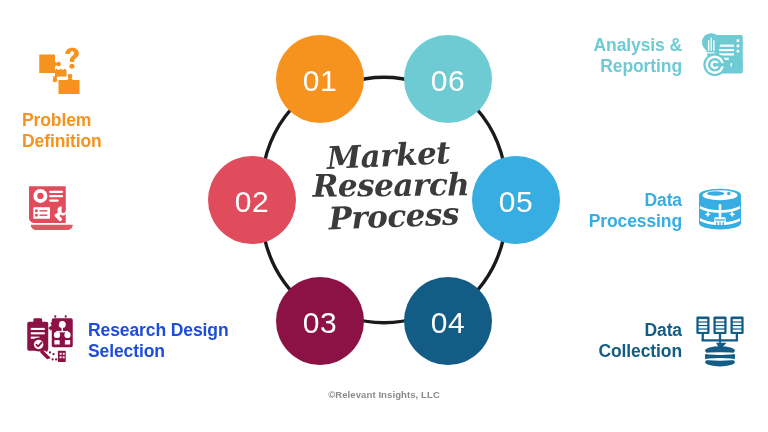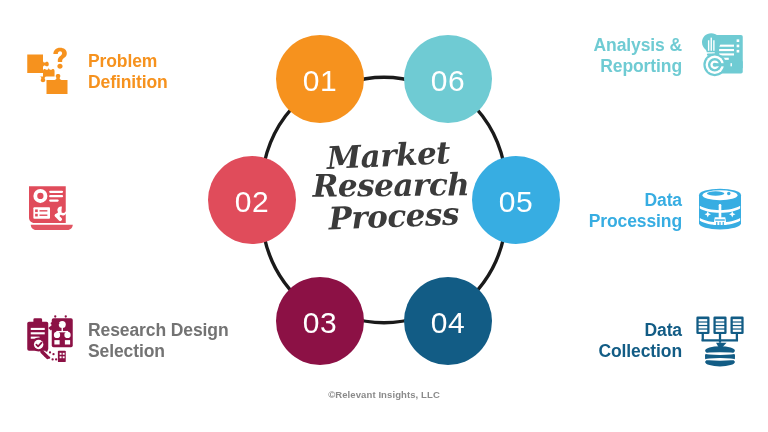--- a/index.html
+++ b/index.html
@@ -42,21 +42,21 @@
   .side-item.right .side-label { text-align: right; }
 
   .side-icon {
     width: 56px;
     height: 56px;
     flex: 0 0 56px;
     display: block;
   }
 
   
-  #item-problem-definition     { top: 44px;  }
+  #item-problem-definition     { top: 44px; flex-direction: column;  }
   #item-approach-formulation   { top: 181px; }
   #item-research-design        { top: 313px; }
   #item-analysis-reporting     { top: 28px;  }
   #item-data-processing        { top: 183px; }
   #item-data-collection        { top: 313px; }
 
   
   #wheel {
     position: absolute;
     left: 186px;
@@ -198,21 +198,21 @@
         <circle cx="36" cy="47" r="1.3"></circle>
           <circle cx="27" cy="49" r="1.3"></circle>
         <circle cx="31" cy="51" r="1.3"></circle>
           <circle cx="35" cy="53" r="1.3"></circle>
         <circle cx="39" cy="53" r="1.3"></circle>
         <circle cx="34" cy="12" r="1.3"></circle>
           <circle cx="38" cy="4" r="1.3"></circle>
         <circle cx="50" cy="4" r="1.3"></circle>
       </g>
     </svg>
-    <div class="side-label" style="color:#737373">Research Design
+    <div class="side-label" style="color:#1d4ed8">Research Design
 Selection</div>
   </div>
 
   <div class="side-item right" id="item-analysis-reporting">
     <div class="side-label" style="color:#6FCBD3">Analysis &amp;
 Reporting</div>
     <svg class="side-icon" viewBox="0 0 64 64">
       <g fill="#6FCBD3">
         <rect x="26" y="8" width="32" height="44" rx="2"></rect>
       </g>

